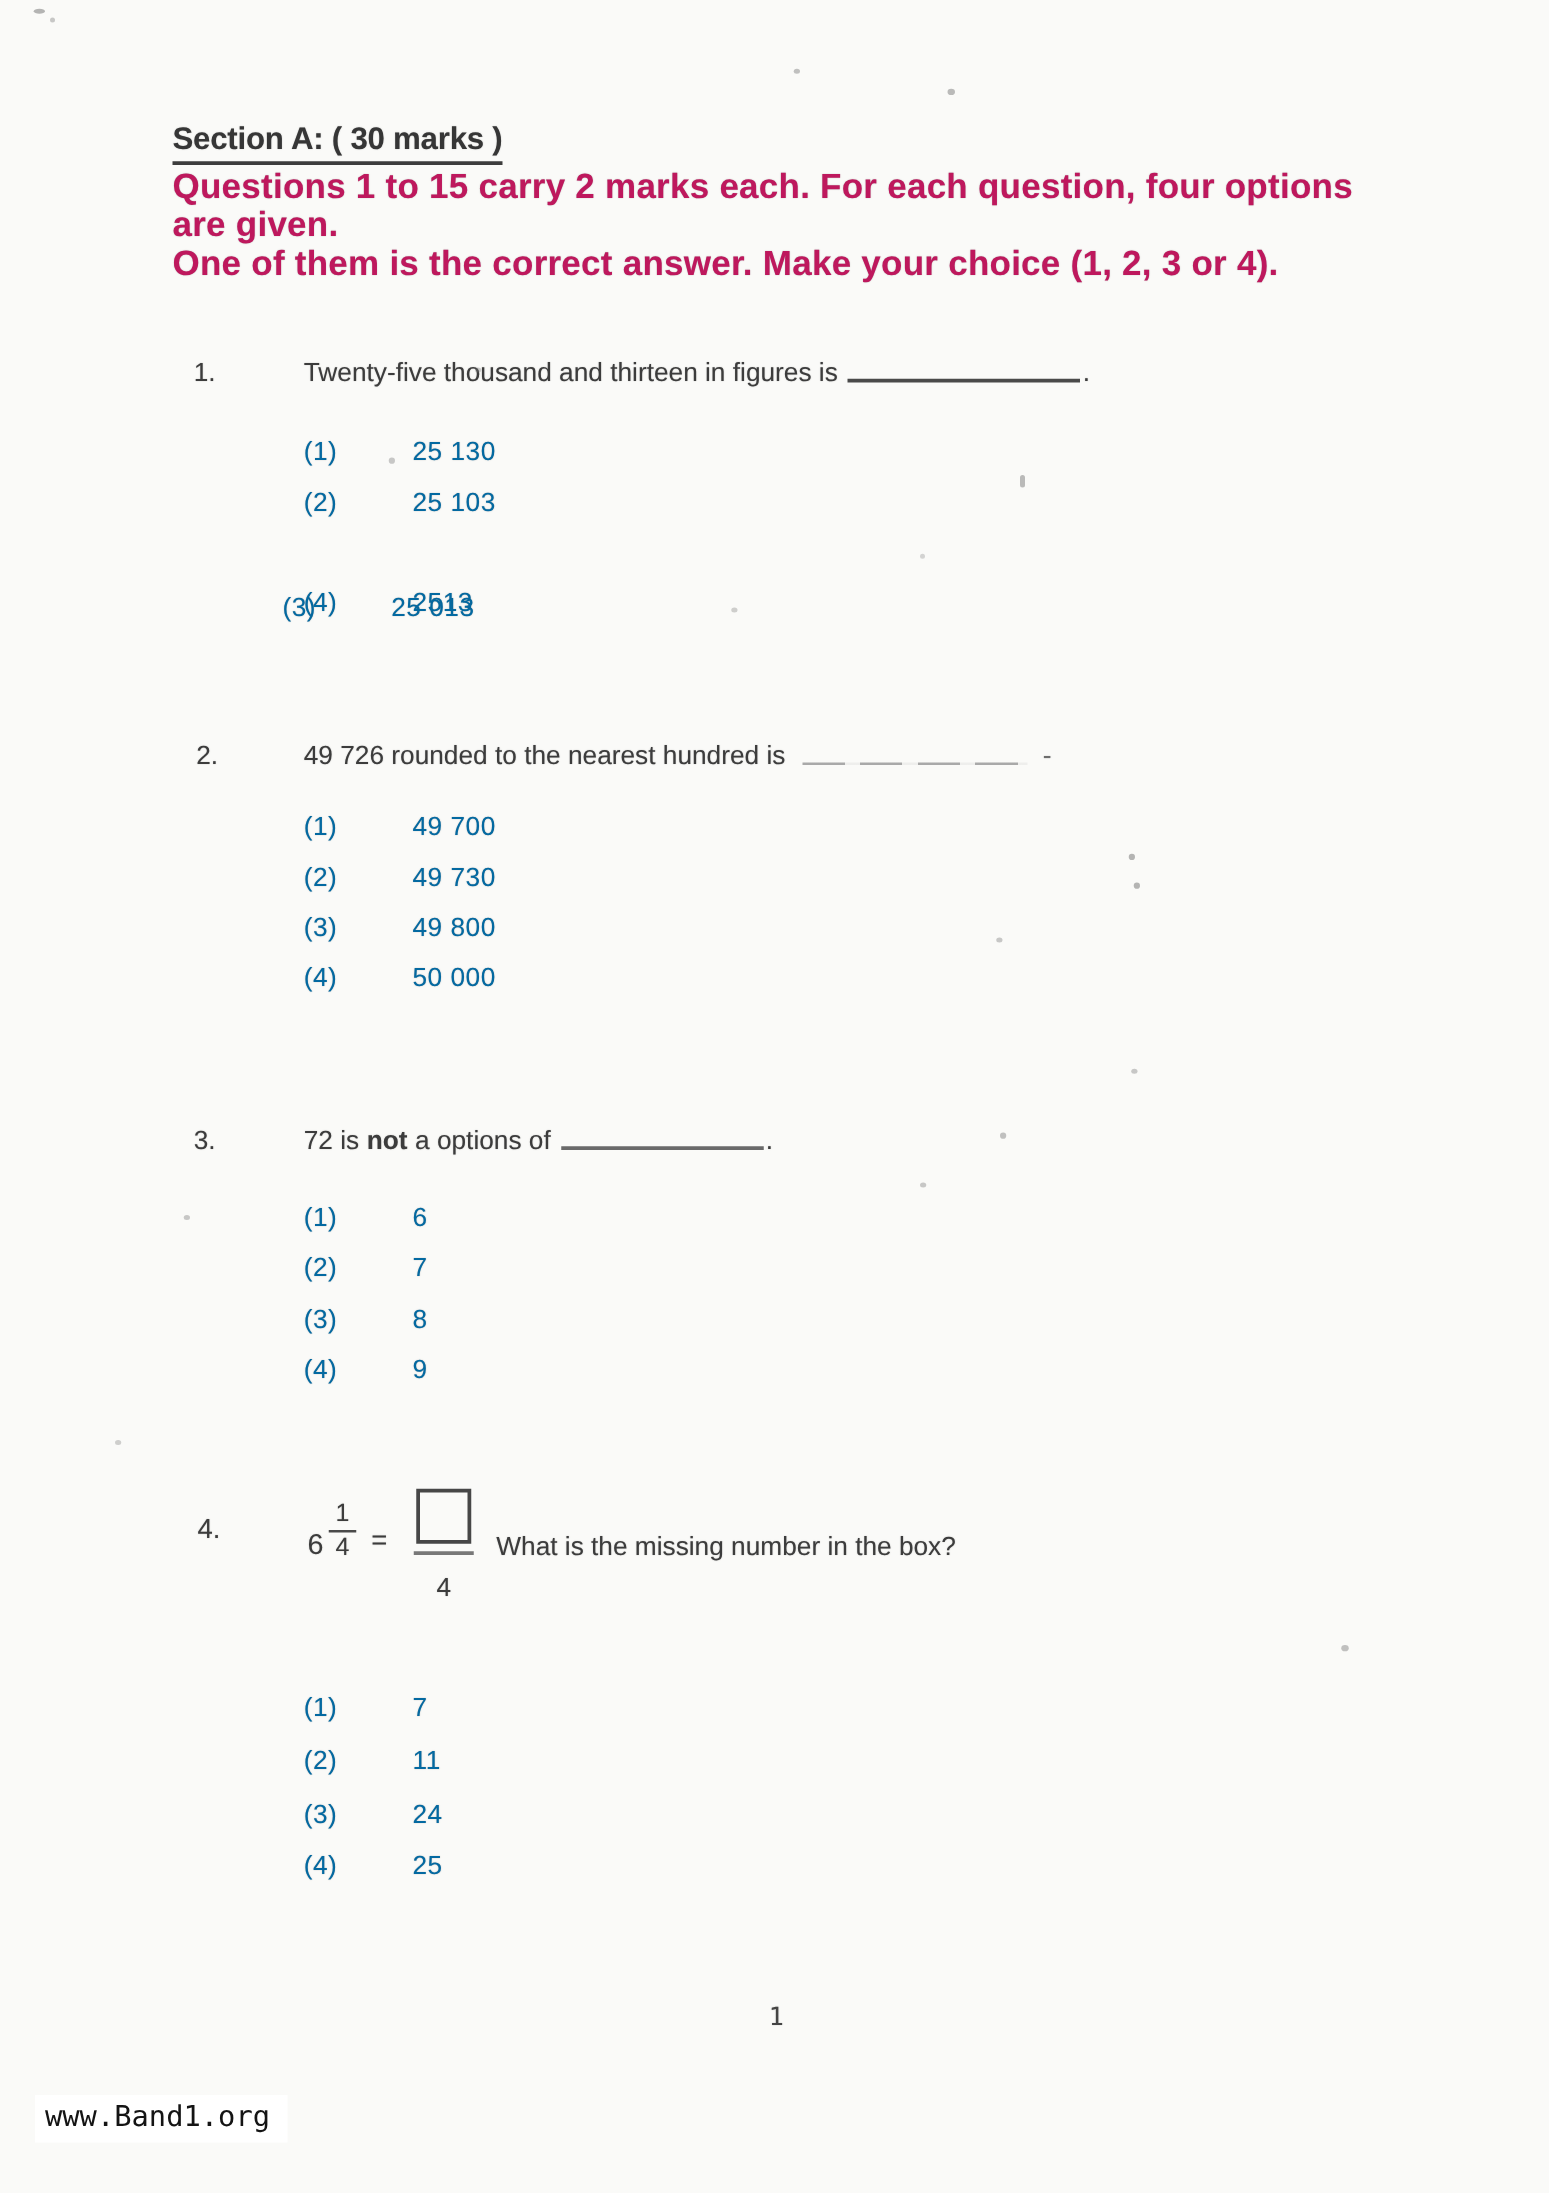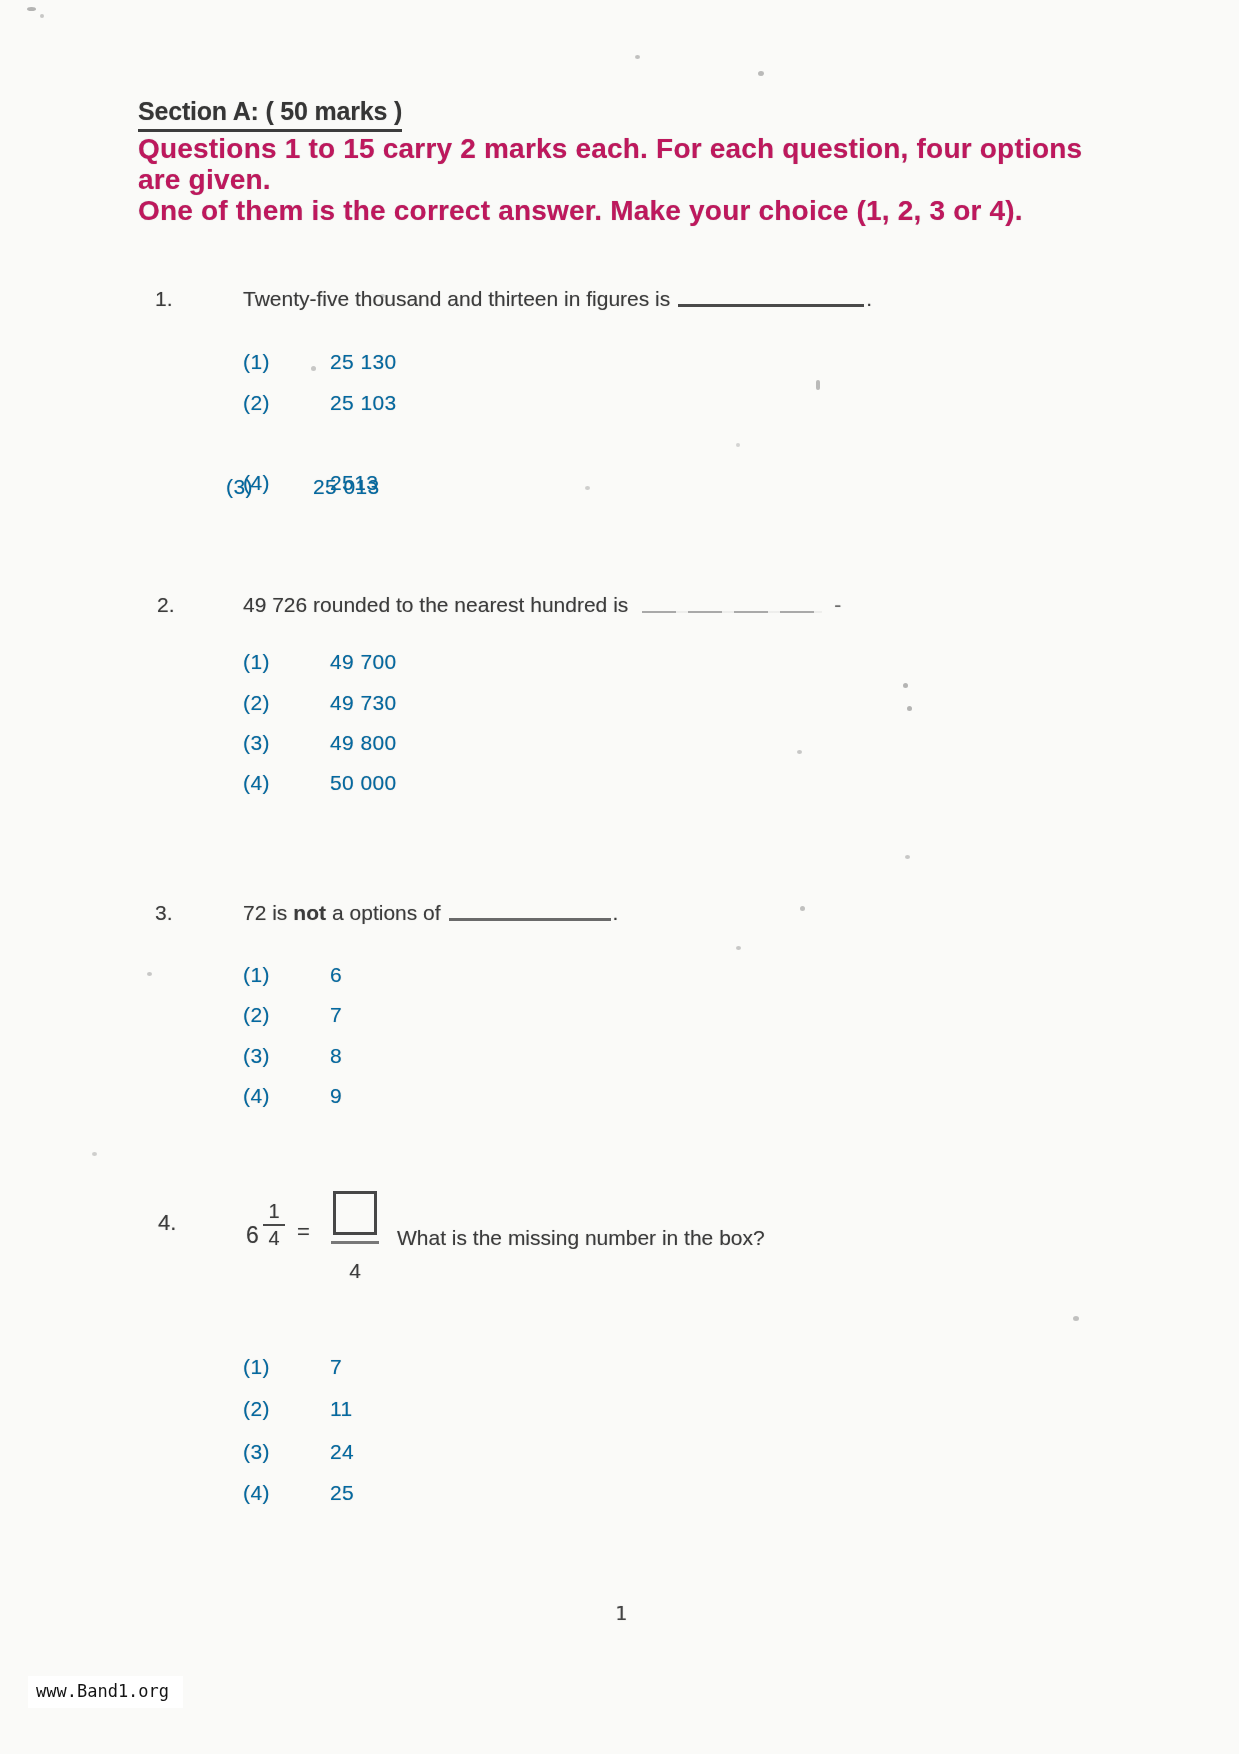--- a/index.html
+++ b/index.html
@@ -53,30 +53,30 @@
   .boxbar{ width:48px; height:3px; background:#787878; margin-top:6px; }
   .boxden{ font-size:21px; color:#3c3c3c; text-align:center; margin-top:15px; }
 
   
   .page-number{
     left:615px; top:1601px; font-family:"DejaVu Sans Mono", monospace;
     font-size:20px; color:#444;
   }
   .watermark{
     left:28px; top:1676px; background:#ffffff; padding:5px 14px 7px 8px;
-    font-family:"DejaVu Sans Mono", monospace; font-size:17px; color:#141414;
+    font-family:"DejaVu Sans Mono", monospace; font-size:23px; color:#141414;
   }
 
   
   .speck{ position:absolute; background:#7a7a7a; border-radius:50%; }
 </style>
 </head>
 <body>
 
-<div class="abs section-title scan">Section A: ( 50 marks )</div>
+<div class="abs section-title scan">Section A: ( 30 marks )</div>
 <div class="abs instructions scan">
   <div>Questions 1 to 15 carry 2 marks each. For each question, four options are given.</div>
   <div>One of them is the correct answer. Make your choice (1, 2, 3 or 4).</div>
 </div>
 
 <div class="abs qnum scan" style="left:155px; top:287px;">1.</div>
 <div class="abs qline scan" style="left:243px; top:287px;">
   <span>Twenty-five thousand and thirteen in figures is</span><span class="blank" style="width:186px;"></span><span>.</span>
 </div>
 <div class="opt scan" style="left:243px; top:350px;"><span class="lab">(1)</span><span>25 130</span></div>

